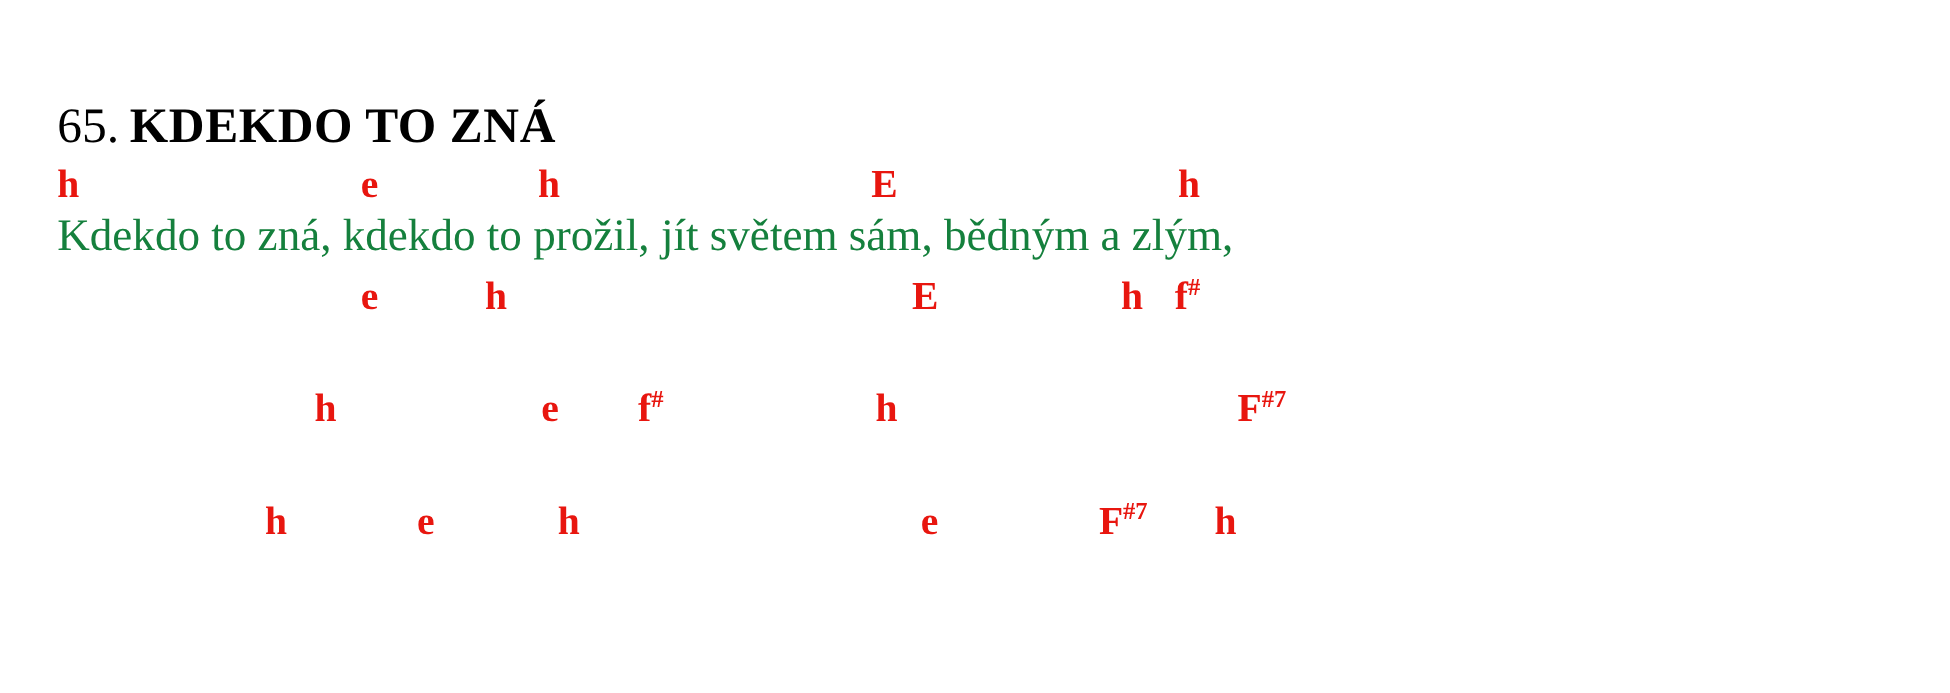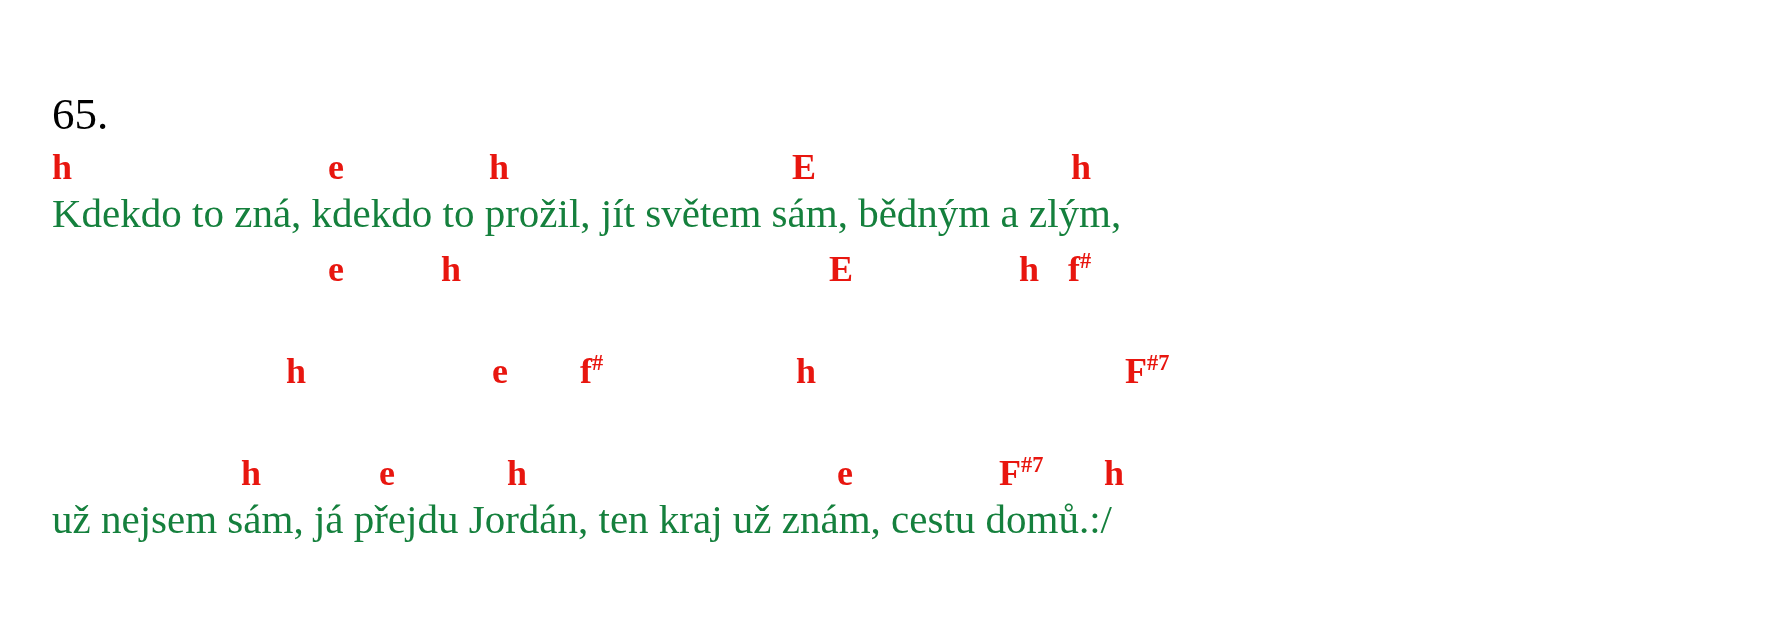--- a/index.html
+++ b/index.html
@@ -97,33 +97,33 @@
   .b3 { top: 350px; }
   .b4 { top: 452px; }
 </style>
 </head>
 <body>
 
 <div class="page">
 
   <div class="title-row">
     <span class="song-number">65.</span>
+    <span class="song-title">KDEKDO TO ZNÁ</span>
   </div>
 
   <div class="block b1">
     <div class="chord-line"><span class="chord" style="left: 0px;">h</span><span class="chord" style="left: 276px;">e</span><span class="chord" style="left: 437px;">h</span><span class="chord" style="left: 740px;">E</span><span class="chord" style="left: 1019px;">h</span></div>
     <div class="lyric-line">Kdekdo to zná, kdekdo to prožil, jít světem sám, bědným a zlým,</div>
   </div>
 
   <div class="block b2">
     <div class="chord-line"><span class="chord" style="left: 276px;">e</span><span class="chord" style="left: 389px;">h</span><span class="chord" style="left: 777px;">E</span><span class="chord" style="left: 967px;">h</span><span class="chord" style="left: 1016px;">f<sup>#</sup></span></div>
   </div>
 
   <div class="block b3">
     <div class="chord-line"><span class="chord" style="left: 234px;">h</span><span class="chord" style="left: 440px;">e</span><span class="chord" style="left: 528px;">f<sup>#</sup></span><span class="chord" style="left: 744px;">h</span><span class="chord" style="left: 1073px;">F<sup>#7</sup></span></div>
   </div>
 
   <div class="block b4">
     <div class="chord-line"><span class="chord" style="left: 189px;">h</span><span class="chord" style="left: 327px;">e</span><span class="chord" style="left: 455px;">h</span><span class="chord" style="left: 785px;">e</span><span class="chord" style="left: 947px;">F<sup>#7</sup></span><span class="chord" style="left: 1052px;">h</span></div>
-    <div class="lyric-line">už nejsem sám, já přejdu Jordán, ten kraj už znám, cestu domů.:/</div>
   </div>
 
 </div>
 
 </body></html>

